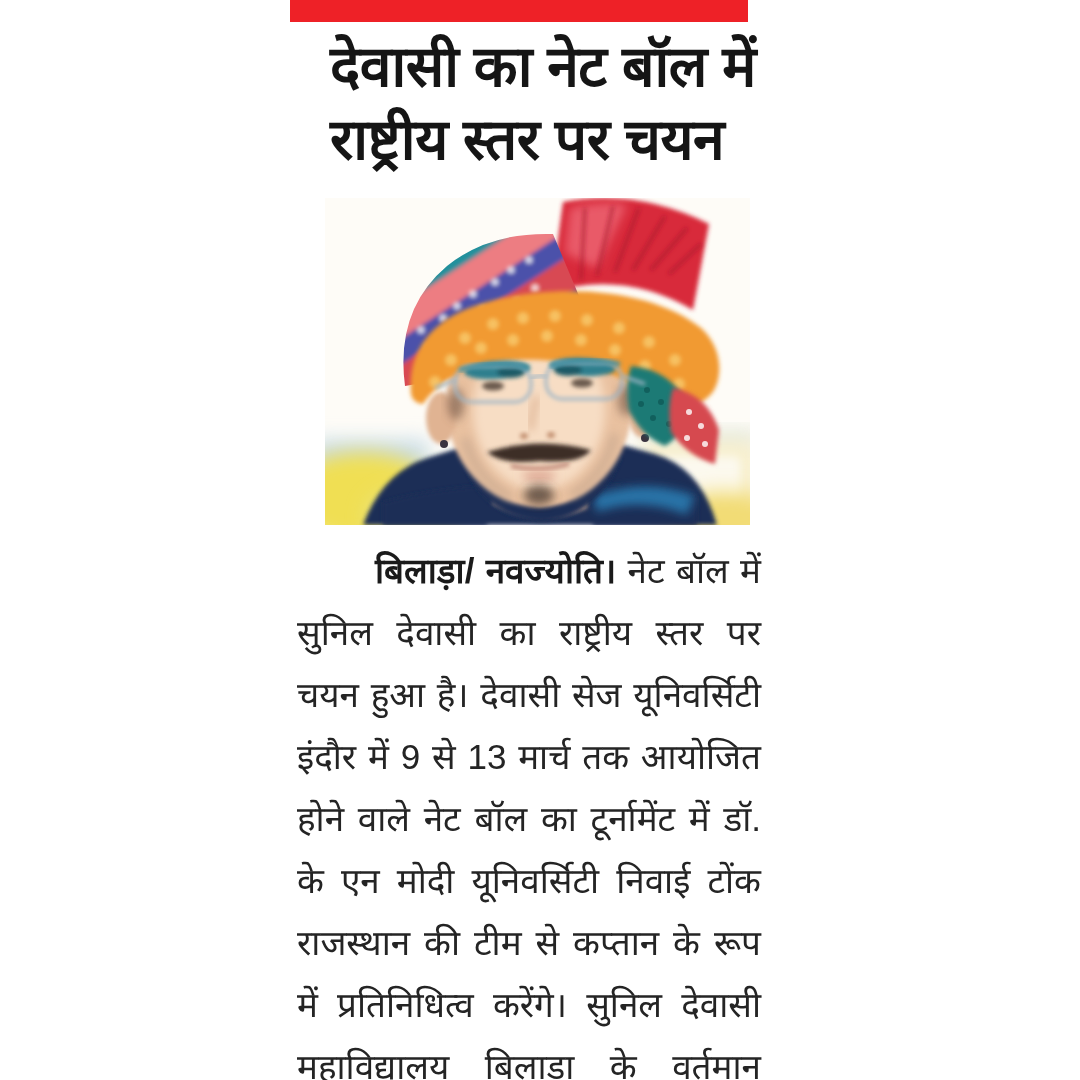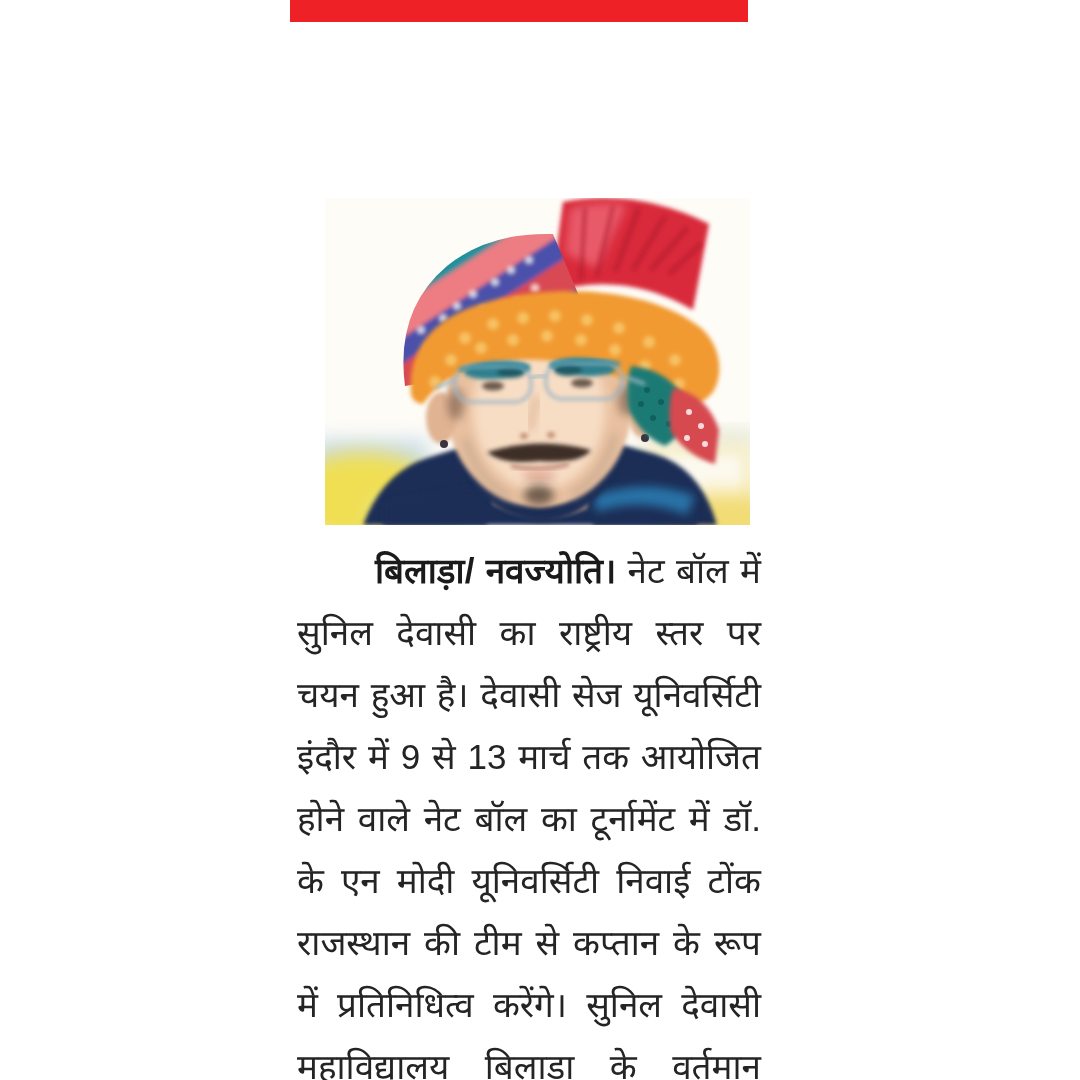--- a/index.html
+++ b/index.html
@@ -48,20 +48,24 @@
   }
   .body-text strong { font-weight: 700; color: #1a1a1a; }
 </style>
 </head>
 <body>
 
 <div class="canvas">
 
   <div class="red-bar"></div>
 
+  <h1 class="headline">
+    <span class="hl-line">देवासी का नेट बॉल में</span>
+    <span class="hl-line">राष्ट्रीय स्तर पर चयन</span>
+  </h1>
 
   <div class="photo">
     <svg viewBox="0 0 425 327" preserveAspectRatio="none">
       <defs>
         <filter id="b1" x="-40%" y="-40%" width="180%" height="180%">
             <feGaussianBlur stdDeviation="2"></feGaussianBlur>
           </filter>
         <filter id="b2" x="-40%" y="-40%" width="180%" height="180%">
             <feGaussianBlur stdDeviation="5"></feGaussianBlur>
           </filter>

